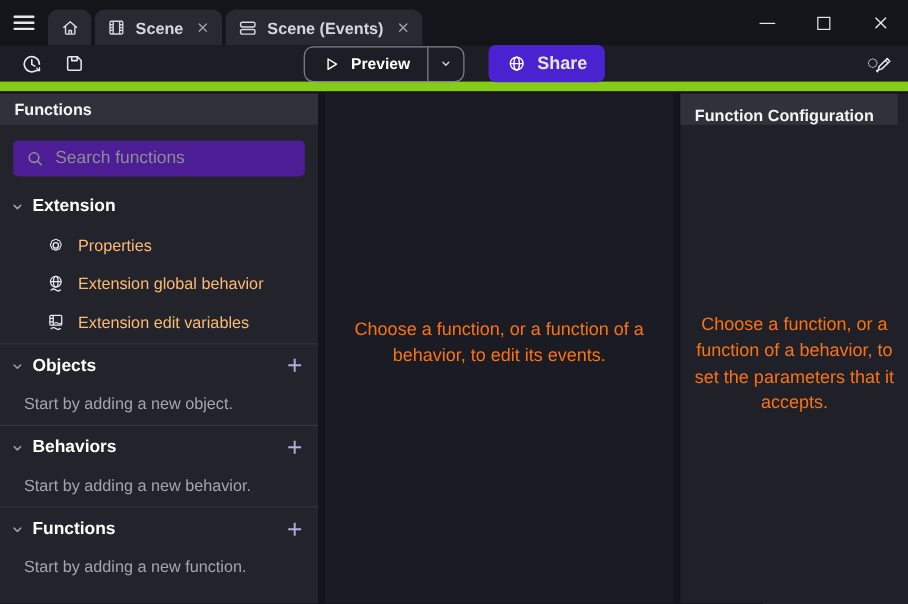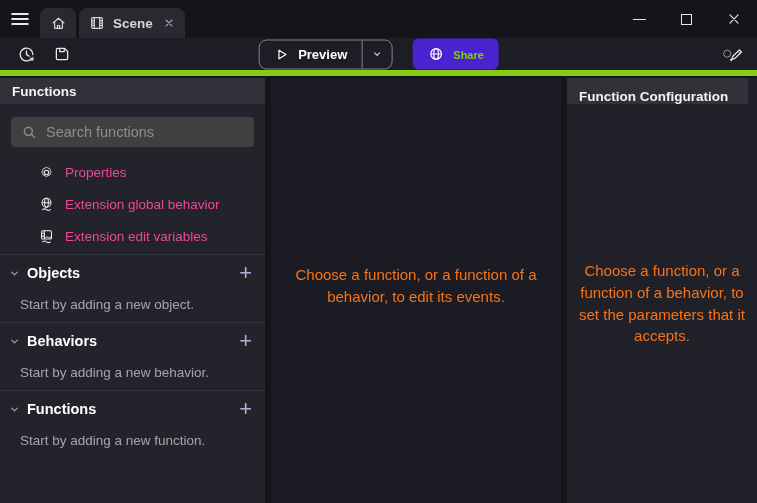--- a/index.html
+++ b/index.html
@@ -17,59 +17,59 @@
   .tab.active { height:31px; background:#1d1d25; border:1px solid #a9a9b2; border-bottom:none;
                 border-radius:10px 10px 0 0; color:#ffffff; font-weight:700; padding:0 12px; }
   .tab .close { display:flex; align-items:center; margin-left:2px; opacity:.85; cursor:pointer; }
   .win-controls { margin-left:auto; display:flex; height:38px; }
   .win-btn { width:47px; height:38px; display:flex; align-items:center; justify-content:center; cursor:pointer; }
   .min-glyph { width:13px; height:0; border-top:1.6px solid #e8e8ec; display:block; }
   .max-glyph { width:11px; height:11px; border:1.6px solid #e8e8ec; display:block; }
 
   
   .toolbar { height:38px; background:#1d1d25; display:flex; align-items:center; position:relative;
-             border-bottom:6px solid #84cc16; }
+             border-bottom:8px solid #84cc16; }
   .tool-left { display:flex; align-items:center; gap:8px; margin-left:12px; }
   .icon-btn { width:28px; height:28px; display:flex; align-items:center; justify-content:center; cursor:pointer; }
   .tool-center { position:absolute; left:50%; top:50%; transform:translate(-50%,-50%); display:flex; align-items:center; gap:20px; }
   .preview-btn { display:flex; align-items:stretch; height:30px; border:1px solid #83838d; border-radius:8px; cursor:pointer; }
   .preview-main { display:flex; align-items:center; gap:9px; padding:0 14px; }
   .preview-main span { font-size:13px; font-weight:700; color:#fff; }
   .preview-arrow { width:30px; display:flex; align-items:center; justify-content:center; border-left:1px solid #83838d; cursor:pointer; }
   .share-btn { display:flex; align-items:center; gap:9px; height:31px; padding:0 15px; background:#4b22cf;
                border-radius:6px; cursor:pointer; }
-  .share-btn span { font-size:11px; font-weight:700; color:#84cc16; }
+  .share-btn span { font-size:15px; font-weight:700; color:#e5e5e5; }
   .tool-right { margin-left:auto; margin-right:10px; }
 
   
   .main { flex:1; display:flex; background:#14141b; }
   .panel-header { height:26px; background:#31313a; display:flex; align-items:center; padding:0 12px;
                   font-size:13.5px; font-weight:700; color:#f4f4f6; }
   .left-panel  { width:265px; margin-top:2px; background:#23232b; display:flex; flex-direction:column; }
   .center-panel{ width:290px; margin-left:6px; margin-top:2px; background:#1b1b23; display:flex;
                  align-items:center; justify-content:center; }
   .right-panel { width:190px; margin-left:6px; margin-top:2px; background:#202028; display:flex; flex-direction:column; }
   .right-panel .panel-header { margin-right:9px;align-items:flex-end; }
 
   .empty-msg { color:#f97316; font-size:15px; line-height:1.45; text-align:center; }
   .center-panel .empty-msg { max-width:300px; margin-bottom:10px; }
   .right-body { flex:1; display:flex; align-items:center; justify-content:center; }
   .right-body .empty-msg { max-width:172px; }
 
   
-  .search-box { margin:13px 11px 9px 11px; height:30px; background:#404040; border-radius:4px;
+  .search-box { margin:13px 11px 9px 11px; height:30px; background:#4c1d95; border-radius:4px;
                 display:flex; align-items:center; padding:0 10px; gap:9px; }
   .search-box input { flex:1; background:transparent; border:none; outline:none; color:#e8e8ec;
                       font-size:14.5px; font-family:"Liberation Sans", sans-serif; }
   .search-box input::placeholder { color:#8d8d96; }
   .section-row { height:32px; display:flex; align-items:center; padding:0 13px 0 9px; cursor:pointer; }
   .section-label { font-size:14.5px; font-weight:700; color:#ffffff; margin-left:7px; }
   .add-btn { margin-left:auto; color:#b5abda; font-size:22px; font-weight:400; line-height:20px; cursor:pointer; }
   .child-row { height:32px; display:flex; align-items:center; gap:10px; padding-left:38px;
-               font-size:13.5px; color:#ec4899; cursor:pointer; }
+               font-size:13.5px; color:#fdba74; cursor:pointer; }
   .hint-row { height:31px; display:flex; align-items:center; padding-left:20px; font-size:13.5px; color:#a5a5ae; }
   .tree-divider { border-top:1px solid #34343d; margin-top:2px; padding-top:2px; }
 
   svg { display:block; }
 </style>
 </head>
 <body>
 
 <div class="app">
 
@@ -96,20 +96,34 @@
               <path d="M8 4v16M16 4v16M4 8.5h4M4 12h4M4 15.5h4M16 8.5h4M16 12h4M16 15.5h4"></path>
             </svg>
         </span>
         <span>Scene</span>
         <span class="close">
           <svg width="12" height="12" viewBox="0 0 24 24" fill="none" stroke="#b9b9c0" stroke-width="2.2" stroke-linecap="round">
               <path d="M6 6l12 12M18 6L6 18"></path>
             </svg>
         </span>
       </div>
+      <div class="tab">
+        <span>
+          <svg width="17" height="17" viewBox="0 0 24 24" fill="none" stroke="#d6d6dc" stroke-width="1.7">
+              <rect x="3.5" y="5" width="17" height="5.5" rx="2.2"></rect>
+              <rect x="3.5" y="13.5" width="17" height="5.5" rx="2.2"></rect>
+            </svg>
+        </span>
+        <span>Scene (Events)</span>
+        <span class="close">
+          <svg width="12" height="12" viewBox="0 0 24 24" fill="none" stroke="#b9b9c0" stroke-width="2.2" stroke-linecap="round">
+              <path d="M6 6l12 12M18 6L6 18"></path>
+            </svg>
+        </span>
+      </div>
     </div>
     <div class="win-controls">
       <div class="win-btn">
           <span class="min-glyph"></span>
         </div>
       <div class="win-btn">
           <span class="max-glyph"></span>
         </div>
       <div class="win-btn">
         <span>
@@ -194,20 +208,28 @@
           <svg width="16" height="16" viewBox="0 0 24 24" fill="none" stroke="#8f8f98" stroke-width="2" stroke-linecap="round">
               <circle cx="11" cy="11" r="6"></circle>
               <path d="M15.6 15.6L20 20"></path>
             </svg>
         </span>
         <input type="text" placeholder="Search functions" style="">
       </div>
 
       <div>
 
+        <div class="section-row">
+          <span>
+            <svg width="11" height="11" viewBox="0 0 16 16" fill="none" stroke="#a39cc0" stroke-width="1.8" stroke-linecap="round" stroke-linejoin="round">
+                <path d="M4 6l4 4 4-4"></path>
+              </svg>
+          </span>
+          <span class="section-label">Extension</span>
+        </div>
         <div class="child-row">
           <span>
             <svg width="17" height="17" viewBox="0 0 24 24" fill="none" stroke="#e9e9ee" stroke-width="1.6" stroke-linejoin="round">
                 <path transform="translate(12 12) scale(0.8) translate(-12 -12)" d="M12 3a3 3 0 0 1 2.6 1.5a3 3 0 0 1 3 .9a3 3 0 0 1 .9 3a3 3 0 0 1 1.5 2.6a3 3 0 0 1-1.5 2.6a3 3 0 0 1-.9 3a3 3 0 0 1-3 .9a3 3 0 0 1-2.6 1.5a3 3 0 0 1-2.6-1.5a3 3 0 0 1-3-.9a3 3 0 0 1-.9-3a3 3 0 0 1-1.5-2.6a3 3 0 0 1 1.5-2.6a3 3 0 0 1 .9-3a3 3 0 0 1 3-.9a3 3 0 0 1 2.6-1.5z"></path>
                 <circle cx="12" cy="12" r="3.2"></circle>
               </svg>
           </span>
           <span>Properties</span>
         </div>
         <div class="child-row">

